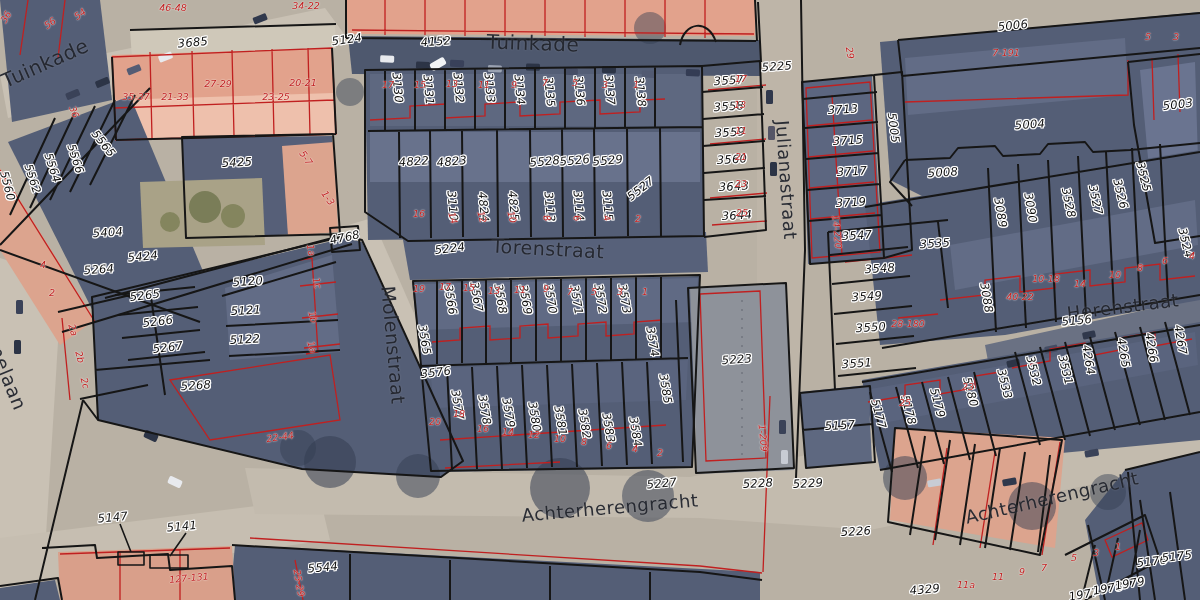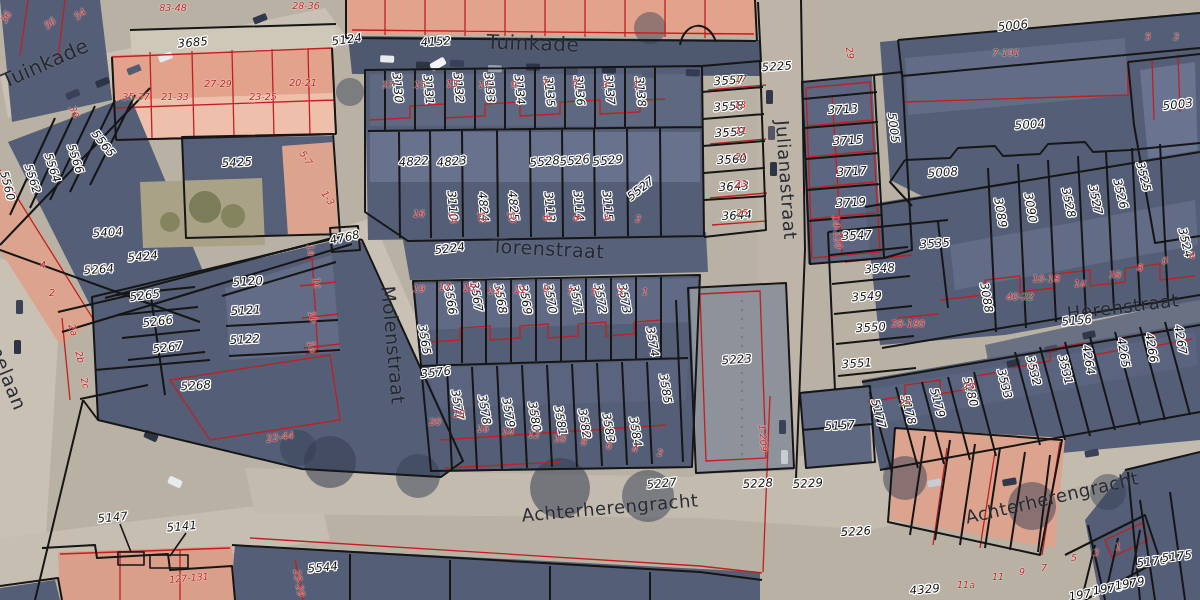--- a/index.html
+++ b/index.html
@@ -297,31 +297,31 @@
       <span class="lbl parcel" style="left: 856px; top: 532px; transform: translate(-50%, -50%) rotate(-3deg);">5226</span>
       <span class="lbl parcel" style="left: 323px; top: 568px; transform: translate(-50%, -50%) rotate(-5deg);">5544</span>
       <span class="lbl parcel" style="left: 113px; top: 518px; transform: translate(-50%, -50%) rotate(-5deg);">5147</span>
       <span class="lbl parcel" style="left: 182px; top: 527px; transform: translate(-50%, -50%) rotate(-5deg);">5141</span>
       <span class="lbl parcel" style="left: 1152px; top: 562px; transform: translate(-50%, -50%) rotate(-7deg);">5176</span>
       <span class="lbl parcel" style="left: 1177px; top: 557px; transform: translate(-50%, -50%) rotate(-7deg);">5175</span>
       <span class="lbl parcel" style="left: 1084px; top: 595px; transform: translate(-50%, -50%) rotate(-10deg);">1977</span>
       <span class="lbl parcel" style="left: 1108px; top: 589px; transform: translate(-50%, -50%) rotate(-10deg);">1978</span>
       <span class="lbl parcel" style="left: 1130px; top: 584px; transform: translate(-50%, -50%) rotate(-10deg);">1979</span>
       <span class="lbl parcel" style="left: 925px; top: 590px; transform: translate(-50%, -50%) rotate(-5deg);">4329</span>
-      <span class="lbl housenum" style="left: 173px; top: 8px; transform: translate(-50%, -50%) rotate(0deg);">83-48</span>
-      <span class="lbl housenum" style="left: 306px; top: 6px; transform: translate(-50%, -50%) rotate(0deg);">28-36</span>
+      <span class="lbl housenum" style="left: 173px; top: 8px; transform: translate(-50%, -50%) rotate(0deg);">46-48</span>
+      <span class="lbl housenum" style="left: 306px; top: 6px; transform: translate(-50%, -50%) rotate(0deg);">34-22</span>
       <span class="lbl housenum" style="left: 80px; top: 14px; transform: translate(-50%, -50%) rotate(-35deg);">54</span>
       <span class="lbl housenum" style="left: 50px; top: 23px; transform: translate(-50%, -50%) rotate(-35deg);">56</span>
       <span class="lbl housenum" style="left: 6px; top: 17px; transform: translate(-50%, -50%) rotate(-60deg);">36</span>
       <span class="lbl housenum" style="left: 74px; top: 112px; transform: translate(-50%, -50%) rotate(70deg);">36</span>
       <span class="lbl housenum" style="left: 218px; top: 84px; transform: translate(-50%, -50%) rotate(0deg);">27-29</span>
       <span class="lbl housenum" style="left: 303px; top: 83px; transform: translate(-50%, -50%) rotate(0deg);">20-21</span>
       <span class="lbl housenum" style="left: 136px; top: 97px; transform: translate(-50%, -50%) rotate(0deg);">35-37</span>
       <span class="lbl housenum" style="left: 175px; top: 97px; transform: translate(-50%, -50%) rotate(0deg);">21-33</span>
-      <span class="lbl housenum" style="left: 263px; top: 97px; transform: translate(-50%, -50%) rotate(0deg);">23-25</span>
+      <span class="lbl housenum" style="left: 276px; top: 97px; transform: translate(-50%, -50%) rotate(0deg);">23-25</span>
       <span class="lbl housenum" style="left: 306px; top: 158px; transform: translate(-50%, -50%) rotate(55deg);">5-7</span>
       <span class="lbl housenum" style="left: 328px; top: 198px; transform: translate(-50%, -50%) rotate(55deg);">1-3</span>
       <span class="lbl housenum" style="left: 311px; top: 250px; transform: translate(-50%, -50%) rotate(80deg);">1a</span>
       <span class="lbl housenum" style="left: 43px; top: 265px; transform: translate(-50%, -50%) rotate(0deg);">4</span>
       <span class="lbl housenum" style="left: 52px; top: 293px; transform: translate(-50%, -50%) rotate(0deg);">2</span>
       <span class="lbl housenum" style="left: 73px; top: 330px; transform: translate(-50%, -50%) rotate(75deg);">2a</span>
       <span class="lbl housenum" style="left: 80px; top: 357px; transform: translate(-50%, -50%) rotate(75deg);">2b</span>
       <span class="lbl housenum" style="left: 85px; top: 383px; transform: translate(-50%, -50%) rotate(75deg);">2c</span>
       <span class="lbl housenum" style="left: 317px; top: 283px; transform: translate(-50%, -50%) rotate(75deg);">1c</span>
       <span class="lbl housenum" style="left: 313px; top: 317px; transform: translate(-50%, -50%) rotate(75deg);">1b</span>

